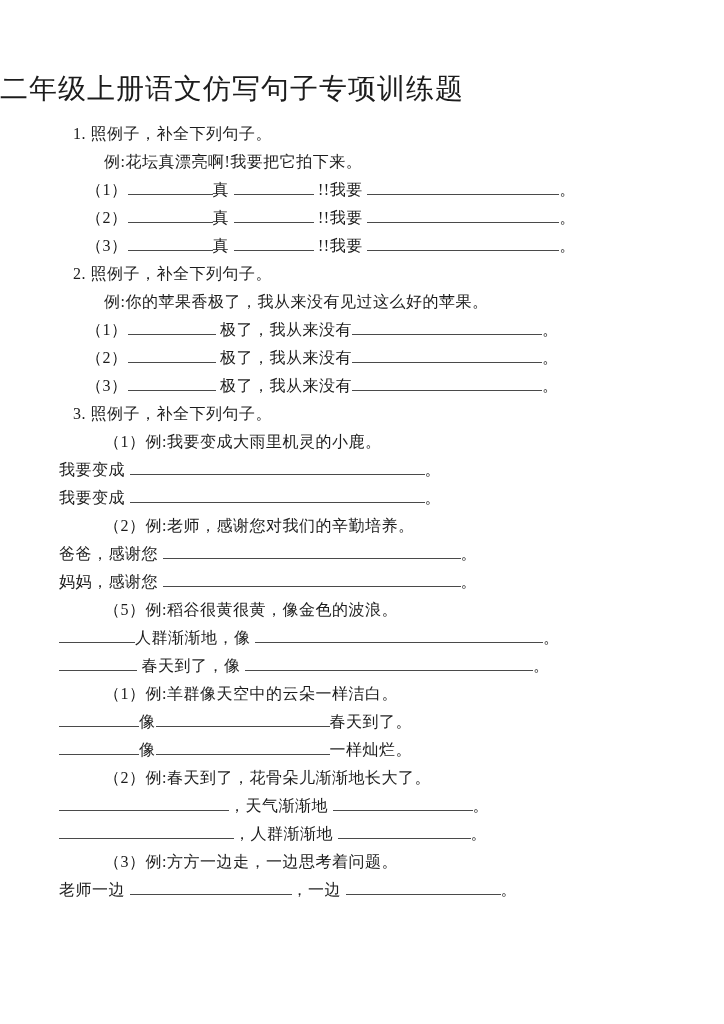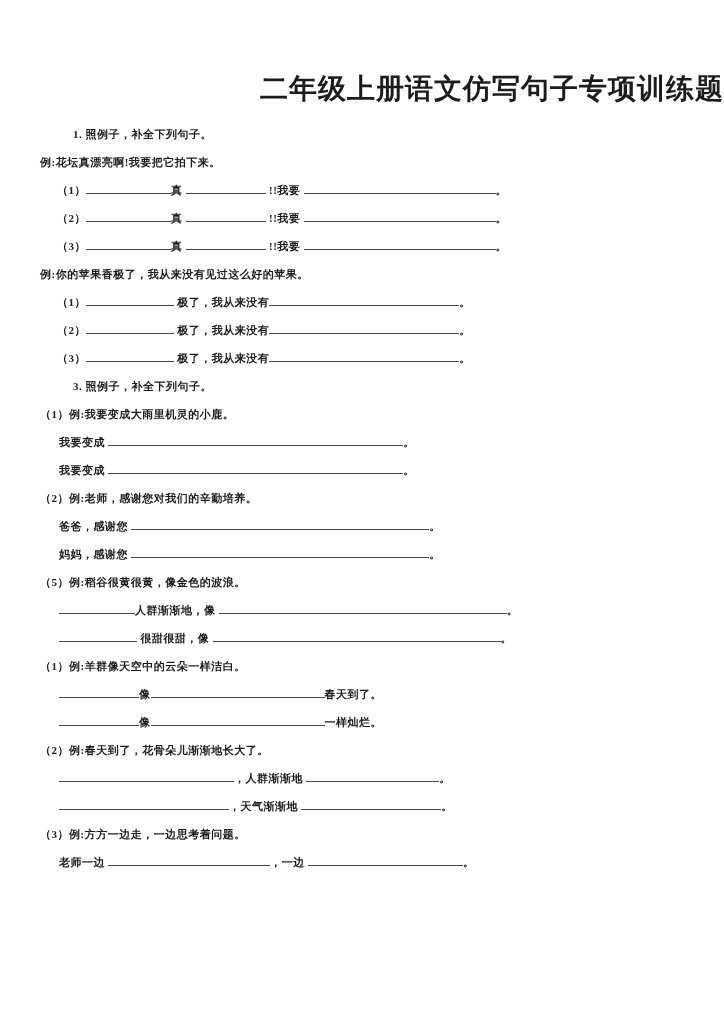--- a/index.html
+++ b/index.html
@@ -12,71 +12,71 @@
     box-sizing: border-box;
     padding-top: 68px;
     overflow: hidden;
     font-family: "Liberation Serif", "DejaVu Serif", serif;
     color: #1c1c1c;
   }
   .title {
     margin: 0 0 10px 0;
     font-size: 28px;
     line-height: 42px;
-    font-weight: 700;
-    text-align: right;
+    font-weight: 400;
+    text-align: left;
     letter-spacing: 1px;
   }
   .line {
     height: 28px;
     line-height: 28px;
-    font-size: 11px;
+    font-size: 16px;
     white-space: nowrap;
     letter-spacing: 0.5px;
-    font-weight: bold;
   }
   .heading { padding-left: 73px; }
-  .example { padding-left: 40px; }
-  .item    { padding-left: 57px; }
+  .example { padding-left: 104px; }
+  .item    { padding-left: 86px; }
   .sub     { padding-left: 59px; }
   .txt { display: inline; }
   .blank {
     display: inline-block;
     height: 15px;
     border-bottom: 1px solid #4a4a4a;
     vertical-align: baseline;
   }
 </style>
 </head>
 <body>
 
 <div class="page">
   <h1 class="title">二年级上册语文仿写句子专项训练题</h1>
   <div>
       <div class="line heading"><span class="txt">1. 照例子，补全下列句子。</span></div>
       <div class="line example"><span class="txt">例:花坛真漂亮啊!我要把它拍下来。</span></div>
       <div class="line item"><span class="txt">（1）</span><span class="blank" style="width: 85px;"></span><span class="txt">真 </span><span class="blank" style="width: 80px;"></span><span class="txt"> !!我要 </span><span class="blank" style="width: 192px;"></span><span class="txt">。</span></div>
       <div class="line item"><span class="txt">（2）</span><span class="blank" style="width: 85px;"></span><span class="txt">真 </span><span class="blank" style="width: 80px;"></span><span class="txt"> !!我要 </span><span class="blank" style="width: 192px;"></span><span class="txt">。</span></div>
       <div class="line item"><span class="txt">（3）</span><span class="blank" style="width: 85px;"></span><span class="txt">真 </span><span class="blank" style="width: 80px;"></span><span class="txt"> !!我要 </span><span class="blank" style="width: 192px;"></span><span class="txt">。</span></div>
+      <div class="line heading"><span class="txt">2. 照例子，补全下列句子。</span></div>
       <div class="line example"><span class="txt">例:你的苹果香极了，我从来没有见过这么好的苹果。</span></div>
       <div class="line item"><span class="txt">（1）</span><span class="blank" style="width: 88px;"></span><span class="txt"> 极了，我从来没有</span><span class="blank" style="width: 190px;"></span><span class="txt">。</span></div>
       <div class="line item"><span class="txt">（2）</span><span class="blank" style="width: 88px;"></span><span class="txt"> 极了，我从来没有</span><span class="blank" style="width: 190px;"></span><span class="txt">。</span></div>
       <div class="line item"><span class="txt">（3）</span><span class="blank" style="width: 88px;"></span><span class="txt"> 极了，我从来没有</span><span class="blank" style="width: 190px;"></span><span class="txt">。</span></div>
       <div class="line heading"><span class="txt">3. 照例子，补全下列句子。</span></div>
       <div class="line example"><span class="txt">（1）例:我要变成大雨里机灵的小鹿。</span></div>
       <div class="line sub"><span class="txt">我要变成 </span><span class="blank" style="width: 295px;"></span><span class="txt">。</span></div>
       <div class="line sub"><span class="txt">我要变成 </span><span class="blank" style="width: 295px;"></span><span class="txt">。</span></div>
       <div class="line example"><span class="txt">（2）例:老师，感谢您对我们的辛勤培养。</span></div>
       <div class="line sub"><span class="txt">爸爸，感谢您 </span><span class="blank" style="width: 298px;"></span><span class="txt">。</span></div>
       <div class="line sub"><span class="txt">妈妈，感谢您 </span><span class="blank" style="width: 298px;"></span><span class="txt">。</span></div>
       <div class="line example"><span class="txt">（5）例:稻谷很黄很黄，像金色的波浪。</span></div>
       <div class="line sub"><span class="blank" style="width: 76px;"></span><span class="txt">人群渐渐地，像 </span><span class="blank" style="width: 288px;"></span><span class="txt">。</span></div>
-      <div class="line sub"><span class="blank" style="width: 78px;"></span><span class="txt"> 很甜很甜，像 </span><span class="blank" style="width: 288px;"></span><span class="txt">。</span></div>
+      <div class="line sub"><span class="blank" style="width: 78px;"></span><span class="txt"> 春天到了，像 </span><span class="blank" style="width: 288px;"></span><span class="txt">。</span></div>
       <div class="line example"><span class="txt">（1）例:羊群像天空中的云朵一样洁白。</span></div>
       <div class="line sub"><span class="blank" style="width: 80px;"></span><span class="txt">像</span><span class="blank" style="width: 174px;"></span><span class="txt">春天到了。</span></div>
       <div class="line sub"><span class="blank" style="width: 80px;"></span><span class="txt">像</span><span class="blank" style="width: 174px;"></span><span class="txt">一样灿烂。</span></div>
       <div class="line example"><span class="txt">（2）例:春天到了，花骨朵儿渐渐地长大了。</span></div>
+      <div class="line sub"><span class="blank" style="width: 170px;"></span><span class="txt">，天气渐渐地 </span><span class="blank" style="width: 140px;"></span><span class="txt">。</span></div>
       <div class="line sub"><span class="blank" style="width: 175px;"></span><span class="txt">，人群渐渐地 </span><span class="blank" style="width: 133px;"></span><span class="txt">。</span></div>
-      <div class="line sub"><span class="blank" style="width: 170px;"></span><span class="txt">，天气渐渐地 </span><span class="blank" style="width: 140px;"></span><span class="txt">。</span></div>
       <div class="line example"><span class="txt">（3）例:方方一边走，一边思考着问题。</span></div>
       <div class="line sub"><span class="txt">老师一边 </span><span class="blank" style="width: 162px;"></span><span class="txt">，一边 </span><span class="blank" style="width: 155px;"></span><span class="txt">。</span></div>
     </div>
 </div>
 
 </body></html>

